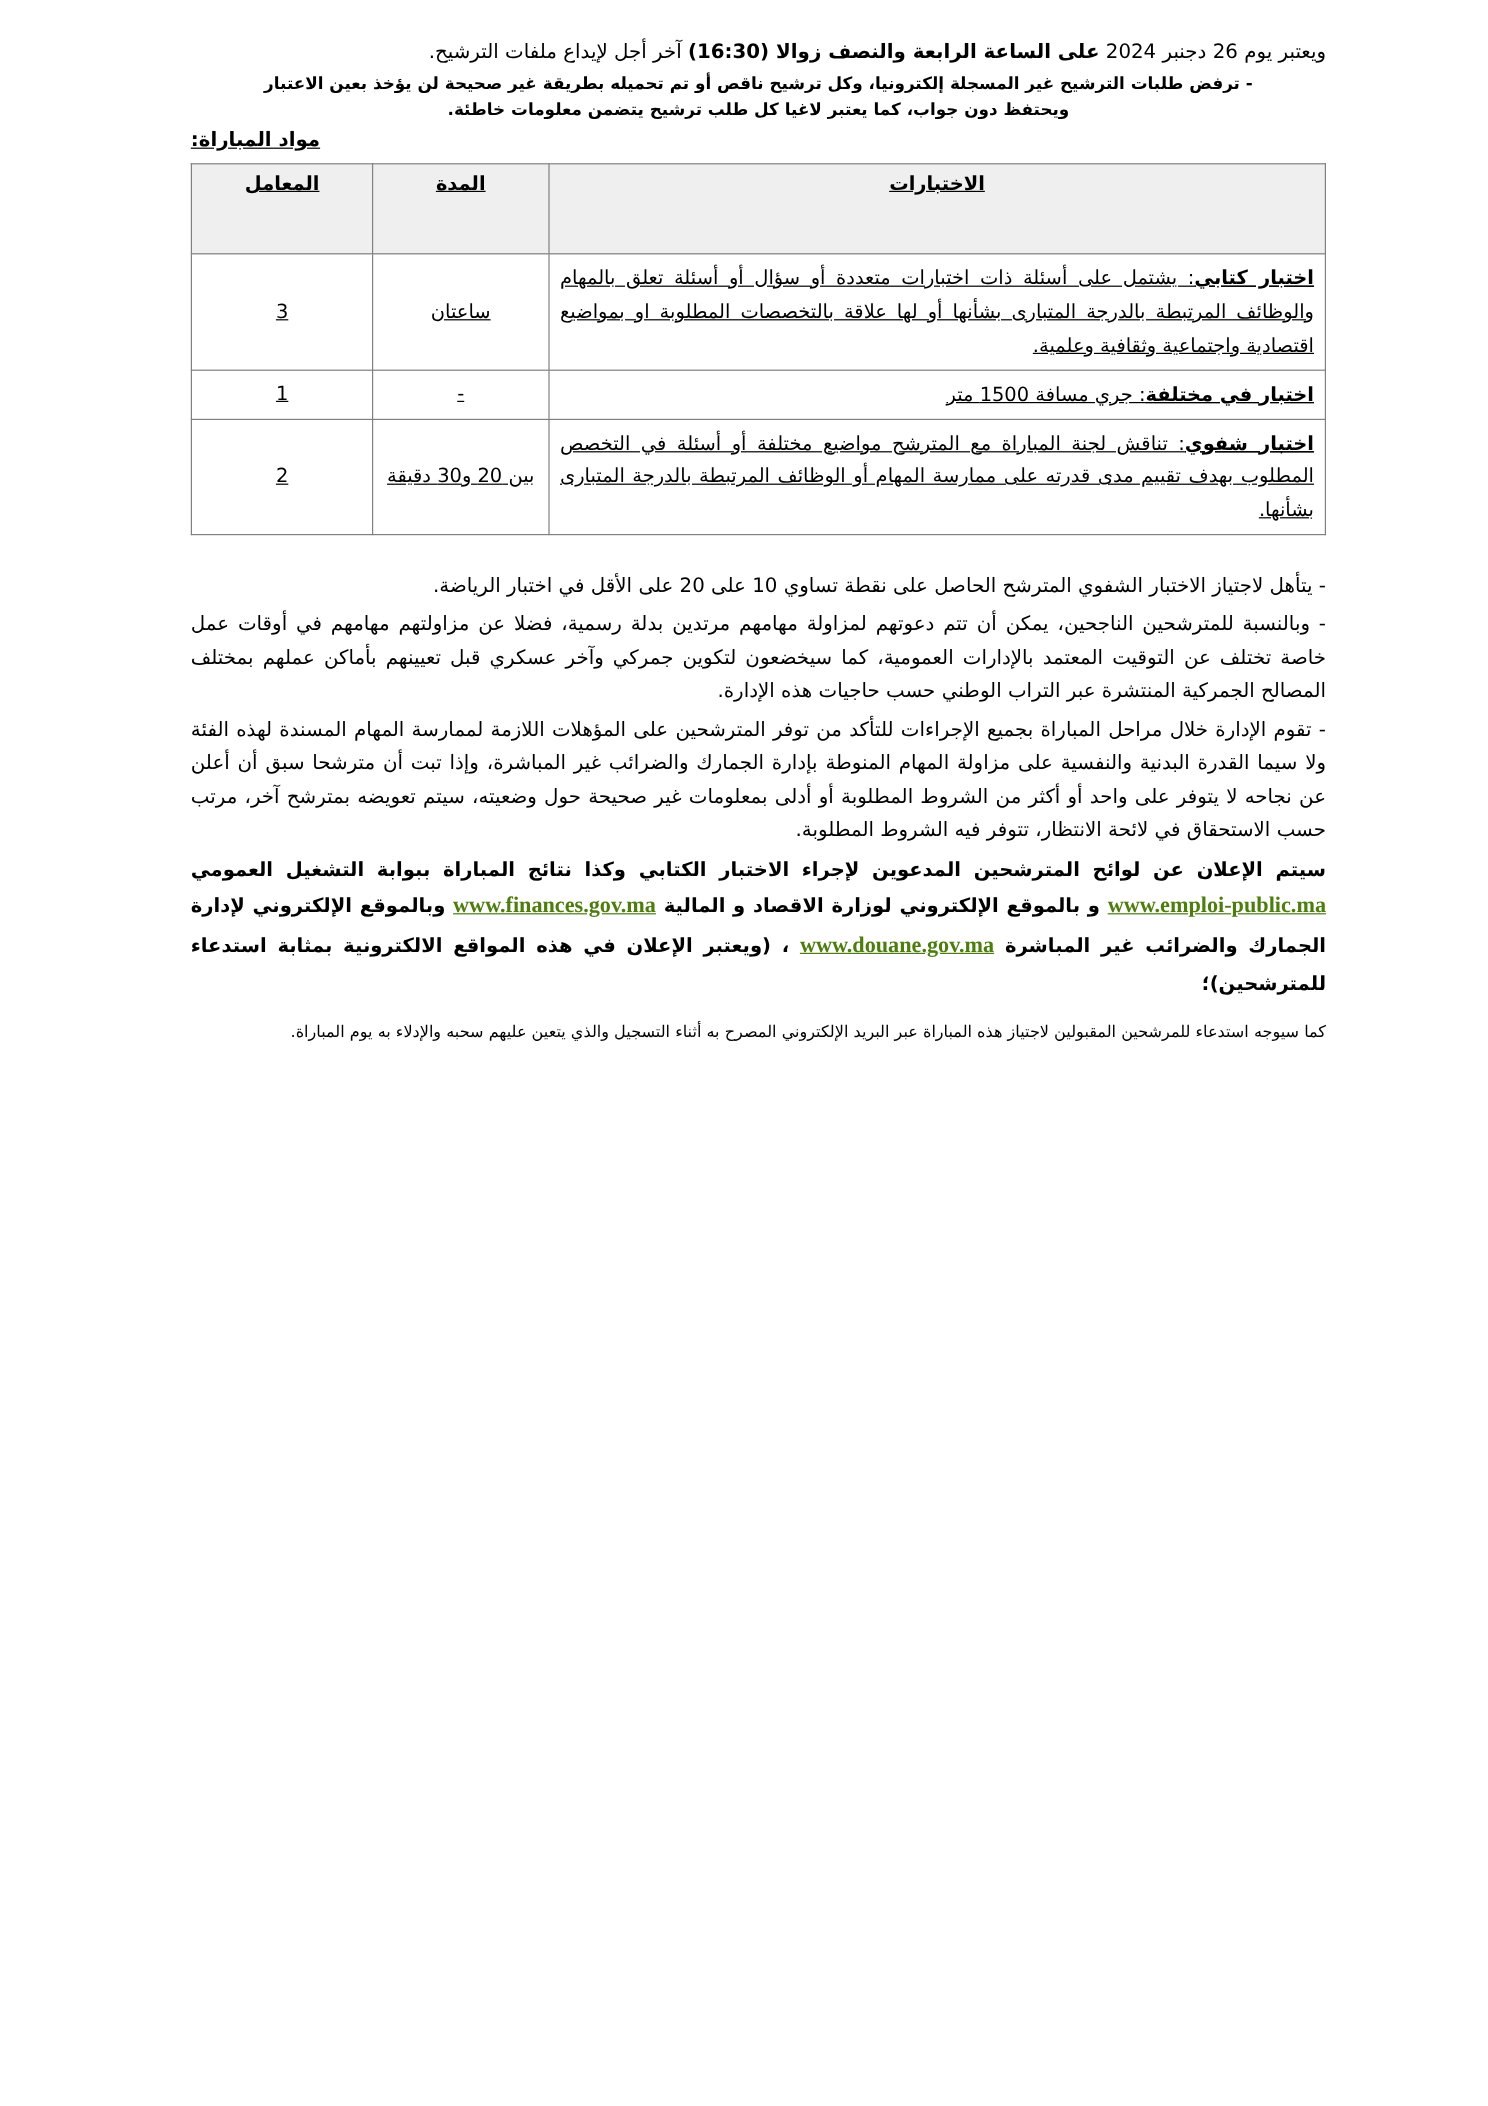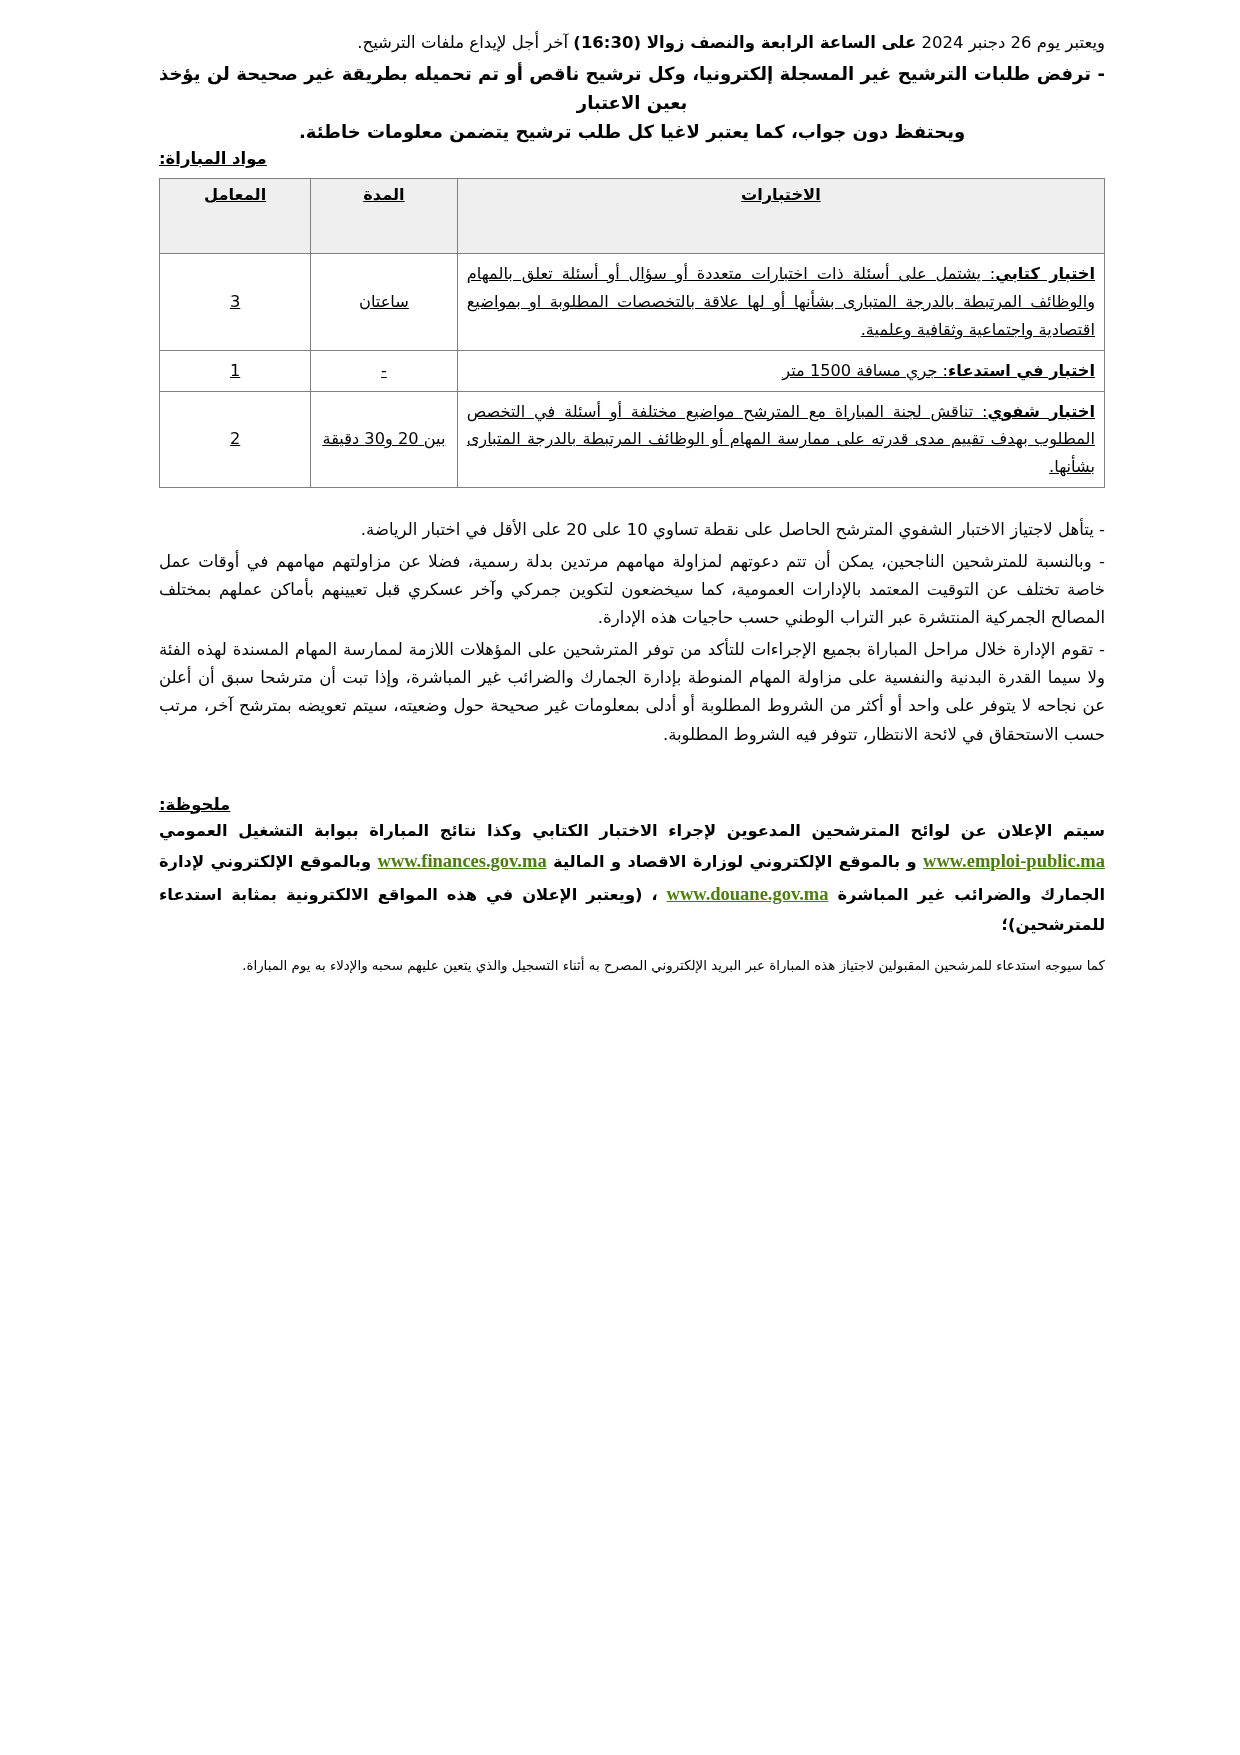--- a/index.html
+++ b/index.html
@@ -28,21 +28,21 @@
     font-size: 16.5px;
     line-height: 1.62;
     text-align: justify;
     text-align-last: right;
     margin: 0 0 2px 0;
     direction: rtl;
   }
   .intro-line .b { font-weight: bold; }
 
   .bold-block {
-    font-size: 18px;
+    font-size: 14px;
     font-weight: bold;
     line-height: 1.62;
     text-align: justify;
     text-align-last: center;
     margin: 0;
     direction: rtl;
   }
   .bold-block .lastline { display: block; text-align: center; }
 
   .section-title {
@@ -180,37 +180,36 @@
         <th>المعامل</th>
       </tr>
     </thead>
     <tbody>
       <tr>
         <td class="desc"><span class="lbl">اختبار كتابي</span><span>: يشتمل على أسئلة ذات اختبارات متعددة أو سؤال أو أسئلة تعلق بالمهام والوظائف المرتبطة بالدرجة المتبارى بشأنها أو لها علاقة بالتخصصات المطلوبة او بمواضيع اقتصادية واجتماعية وثقافية وعلمية.</span></td>
         <td class="dur">ساعتان</td>
         <td class="coef">3</td>
       </tr>
       <tr>
-        <td class="desc desc-sport"><span class="lbl">اختبار في استدعاء</span><span>: جري مسافة 1500 متر</span></td>
+        <td class="desc desc-sport"><span class="lbl">اختبار في مختلفة</span><span>: جري مسافة 1500 متر</span></td>
         <td class="dur">-</td>
         <td class="coef">1</td>
       </tr>
       <tr>
         <td class="desc"><span class="lbl">اختبار شفوي</span><span>: تناقش لجنة المباراة مع المترشح مواضيع مختلفة أو أسئلة في التخصص المطلوب بهدف تقييم مدى قدرته على ممارسة المهام أو الوظائف المرتبطة بالدرجة المتبارى بشأنها.</span></td>
         <td class="dur">بين 20 و30 دقيقة</td>
         <td class="coef">2</td>
       </tr>
     </tbody>
   </table>
 
   <div class="bullets">
     <p class="bullet single">- يتأهل لاجتياز الاختبار الشفوي المترشح الحاصل على نقطة تساوي 10 على 20 على الأقل في اختبار الرياضة.</p>
     <p class="bullet">- وبالنسبة للمترشحين الناجحين، يمكن أن تتم دعوتهم لمزاولة مهامهم مرتدين بدلة رسمية، فضلا عن مزاولتهم مهامهم في أوقات عمل خاصة تختلف عن التوقيت المعتمد بالإدارات العمومية، كما سيخضعون لتكوين جمركي وآخر عسكري قبل تعيينهم بأماكن عملهم بمختلف المصالح الجمركية المنتشرة عبر التراب الوطني حسب حاجيات هذه الإدارة.</p>
     <p class="bullet">- تقوم الإدارة خلال مراحل المباراة بجميع الإجراءات للتأكد من توفر المترشحين على المؤهلات اللازمة لممارسة المهام المسندة لهذه الفئة ولا سيما القدرة البدنية والنفسية على مزاولة المهام المنوطة بإدارة الجمارك والضرائب غير المباشرة، وإذا تبت أن مترشحا سبق أن أعلن عن نجاحه لا يتوفر على واحد أو أكثر من الشروط المطلوبة أو أدلى بمعلومات غير صحيحة حول وضعيته، سيتم تعويضه بمترشح آخر، مرتب حسب الاستحقاق في لائحة الانتظار، تتوفر فيه الشروط المطلوبة.</p>
   </div>
 
-  <div class="note-title">ملحوظة:</div>
 
   <p class="note-body"><span>سيتم الإعلان عن لوائح المترشحين المدعوين لإجراء الاختبار الكتابي وكذا نتائج المباراة ببوابة التشغيل العمومي </span><a class="lnk" href="#">www.emploi-public.ma</a><span> و بالموقع الإلكتروني لوزارة الاقصاد و المالية </span><a class="lnk" href="#">www.finances.gov.ma</a><span> وبالموقع الإلكتروني لإدارة الجمارك والضرائب غير المباشرة </span><a class="lnk" href="#">www.douane.gov.ma</a><span> ، (ويعتبر الإعلان في هذه المواقع الالكترونية بمثابة استدعاء للمترشحين)؛</span></p>
 
   <p class="small-note">كما سيوجه استدعاء للمرشحين المقبولين لاجتياز هذه المباراة عبر البريد الإلكتروني المصرح به أثناء التسجيل والذي يتعين عليهم سحبه والإدلاء به يوم المباراة.</p>
 
 </div>
 
 </body></html>

